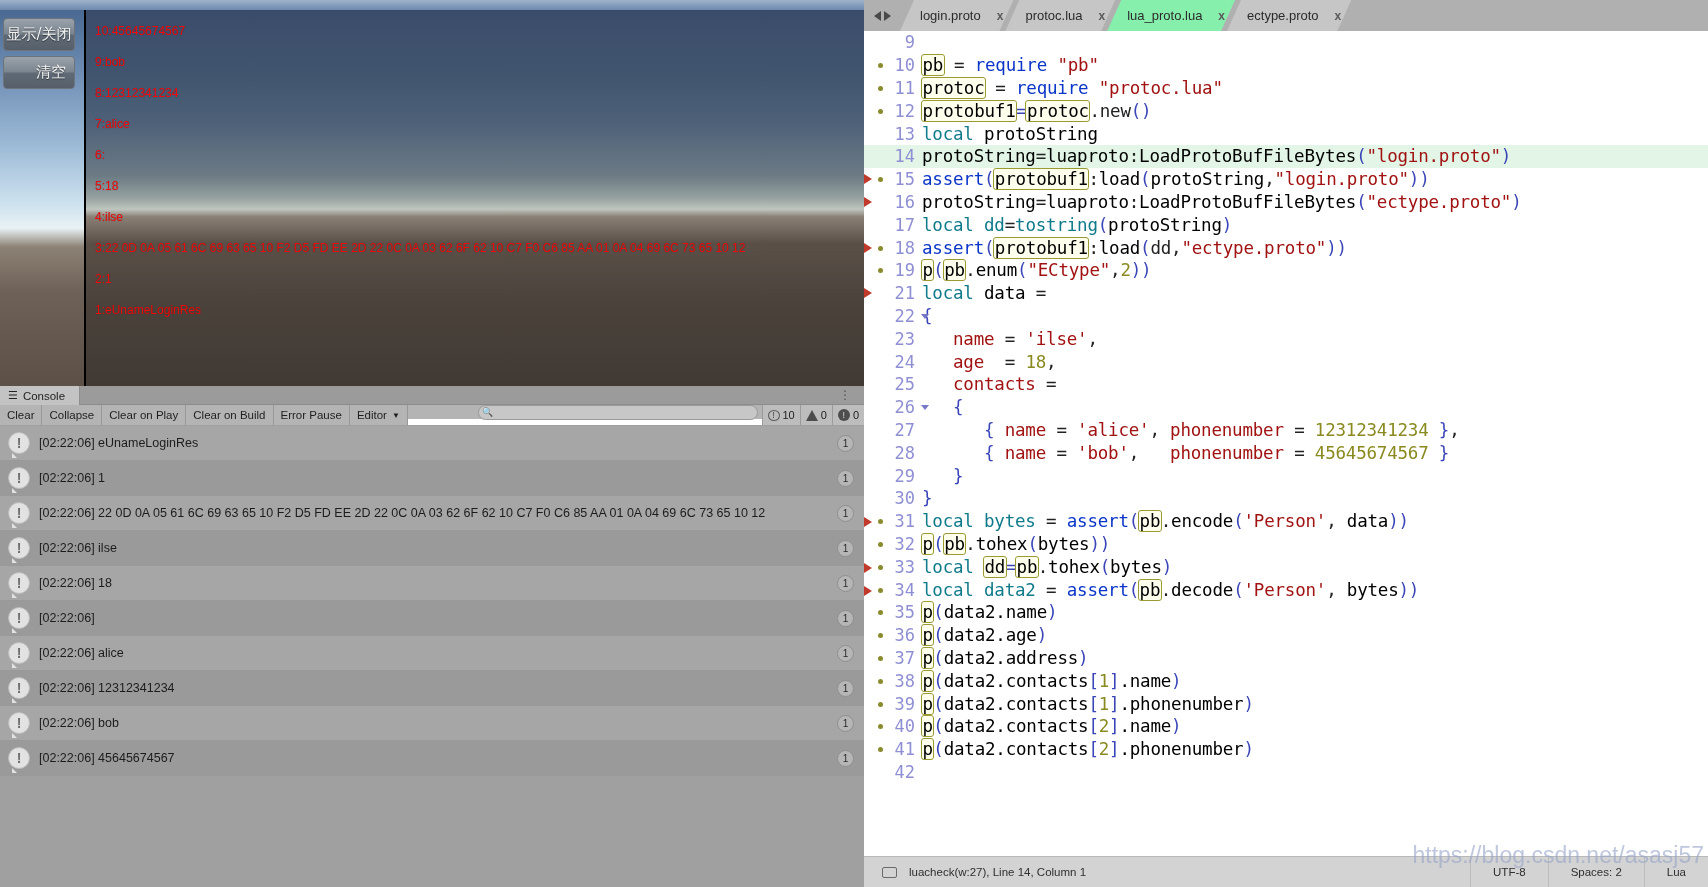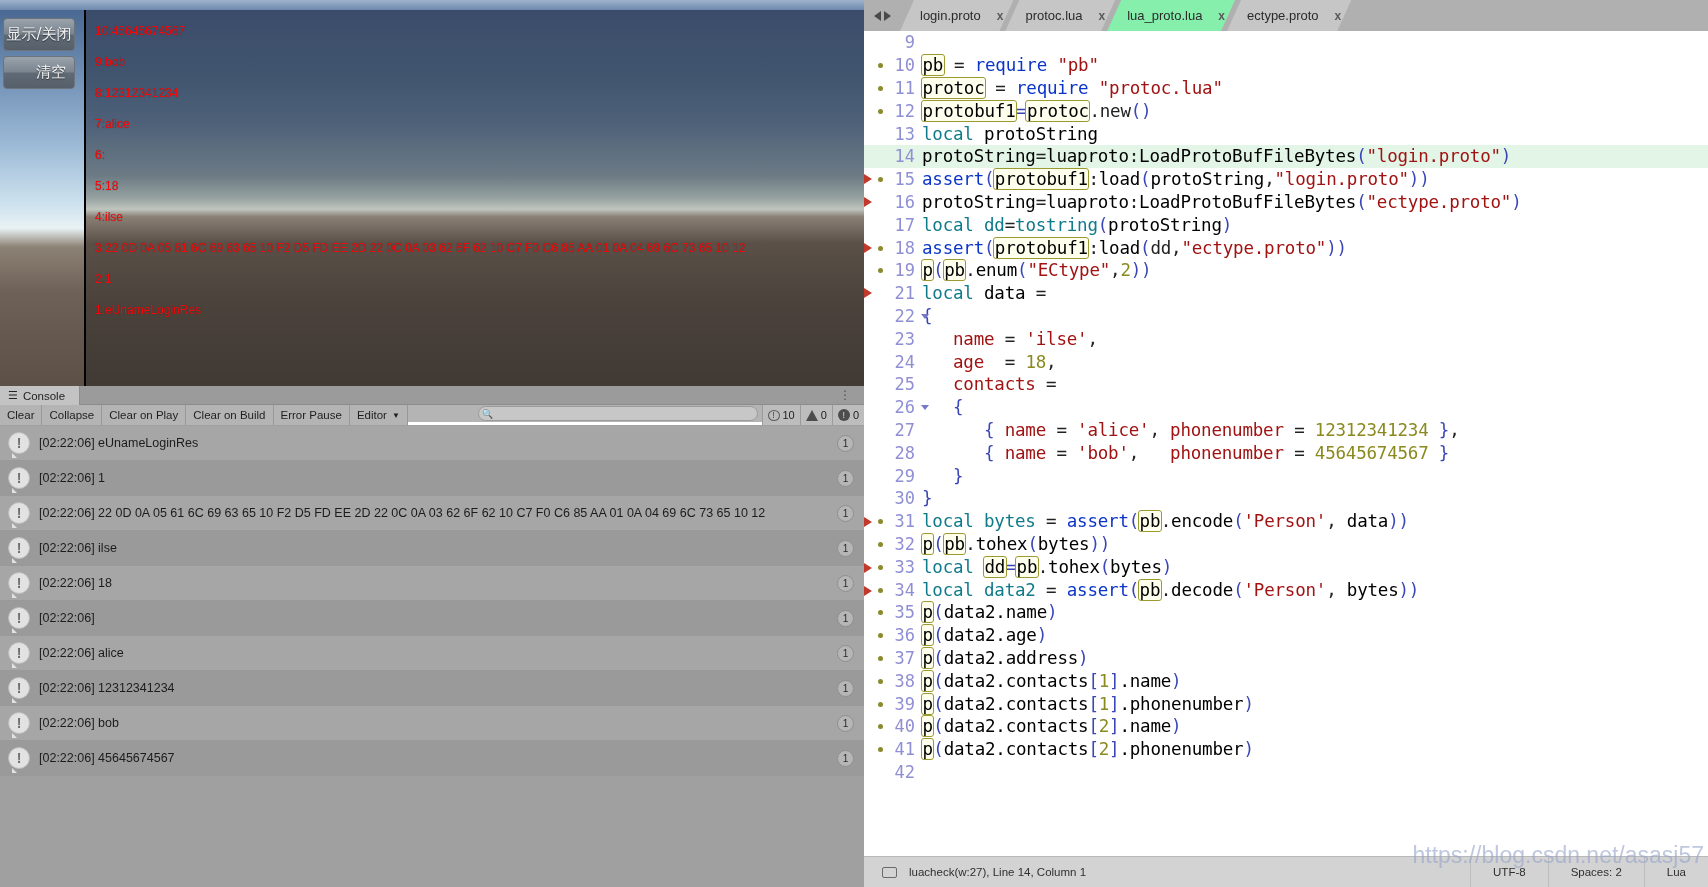--- a/index.html
+++ b/index.html
@@ -70,21 +70,21 @@
   #console-tab {
     position: absolute; left: 0; top: 0; height: 19px; padding: 0 14px 0 8px;
     background: #c3c3c3; display: flex; align-items: center; gap: 5px;
     font-size: 11.5px; color: #232323;
     border-right: 1px solid #8f8f8f;
   }
   #tab-kebab { position:absolute; right: 13px; top: 2px; color:#4d4d4d; font-size: 12px; line-height: 14px; letter-spacing: 0; }
 
   #console-toolbar {
     position: absolute; left: 0; top: 19px; width: 864px; height: 20px;
-    background: #b4b4b4; border-bottom: 3px solid #ffffff;
+    background: #b4b4b4; border-bottom: 6px solid #ffffff;
     display: flex; align-items: stretch;
   }
   .tb-btn {
     height: 20px; padding: 0 7px; font-size: 11.5px; color: #1f1f1f;
     display: flex; align-items: center; background: #b4b4b4;
     border-right: 1px solid #989898; cursor: pointer; white-space: nowrap;
   }
   .tb-btn.first { border-left: none; }
   .tb-spacer { flex: 1; background: #b4b4b4; }
   #search-wrap {

